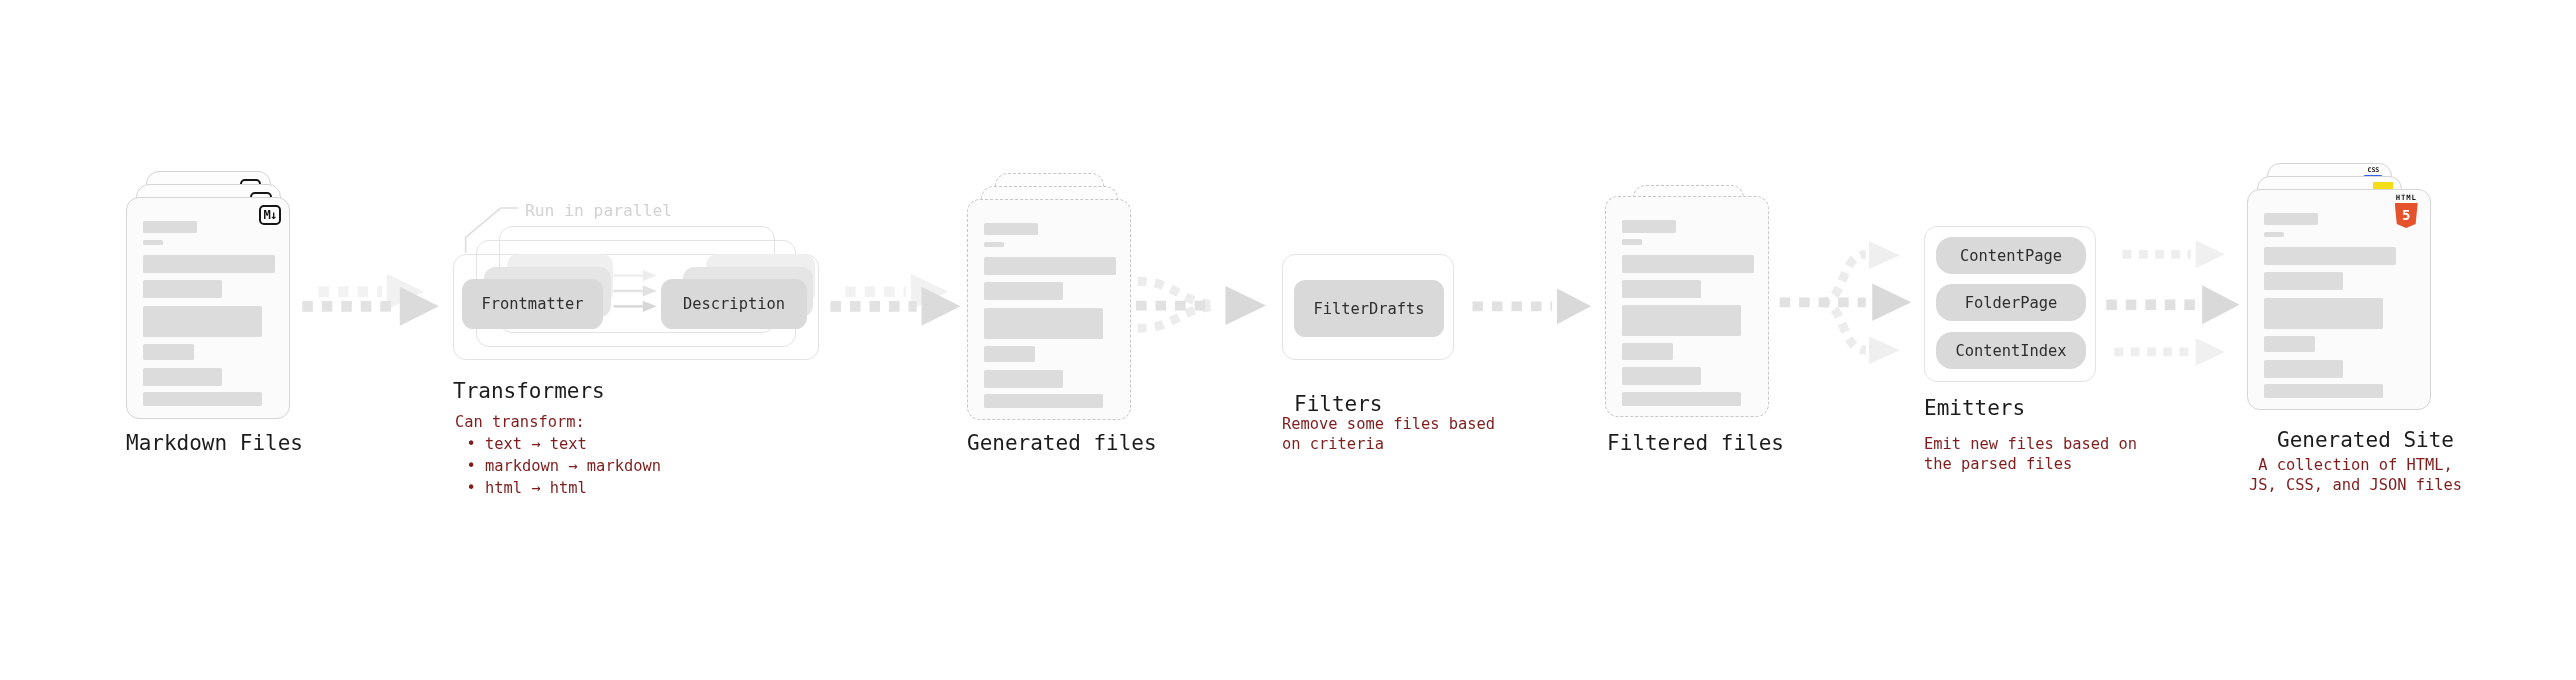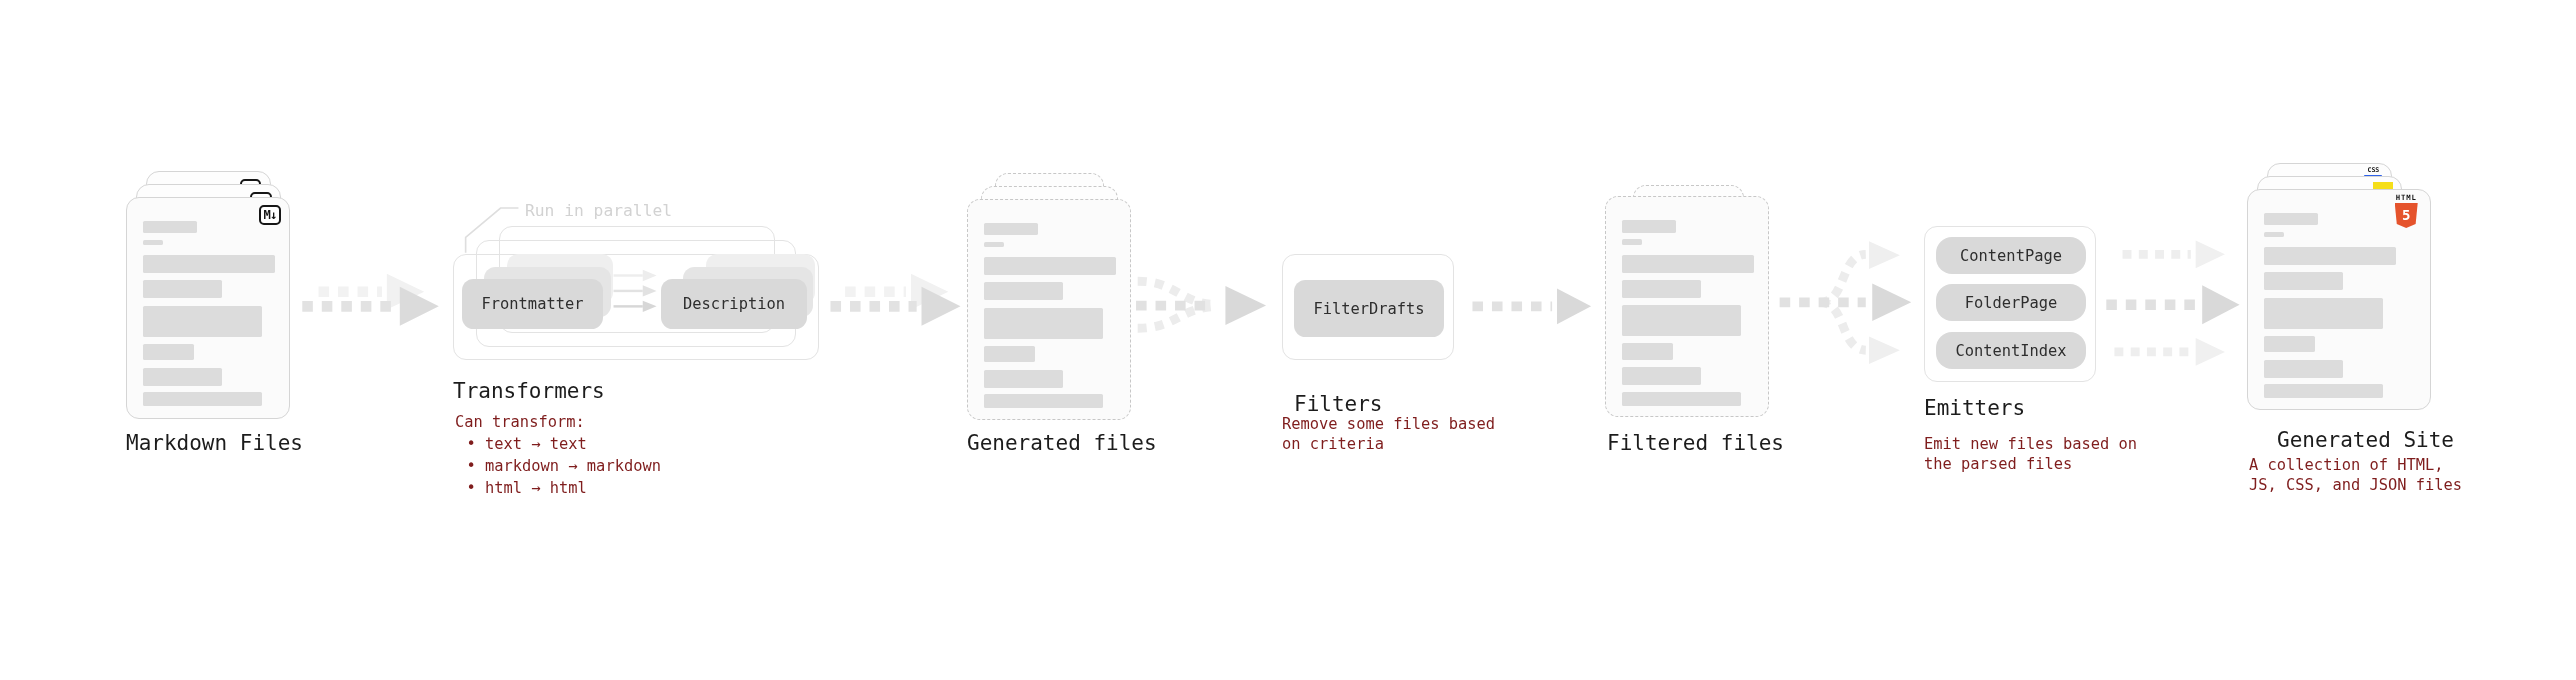--- a/index.html
+++ b/index.html
@@ -186,21 +186,21 @@
           <div class="bar"></div>
           <div class="bar"></div>
         <div class="bar"></div>
           <div class="bar"></div>
           <div class="bar"></div>
           <div class="bar"></div>
       </div>
     </div>
   </div>
   <div class="title" style="left:2249px;top:428px;margin-left:28px;">Generated Site</div>
-  <div class="note" style="left:2249px;top:455px;">
+  <div class="note" style="left:2249px;top:455px;text-align:center;">
     <div class="line">A collection of HTML,</div>
     <div class="line">JS, CSS, and JSON files</div>
   </div>
 
   <svg class="overlay" width="2576" height="681" viewBox="0 0 3170 838">
 
     <path d="M638,256 L616,256 L573,292 L573,311" fill="none" stroke="#dedede" stroke-width="2"></path>
 
     <g>
       <line x1="755" y1="339" x2="791" y2="339" stroke="#ededed" stroke-width="3"></line>

